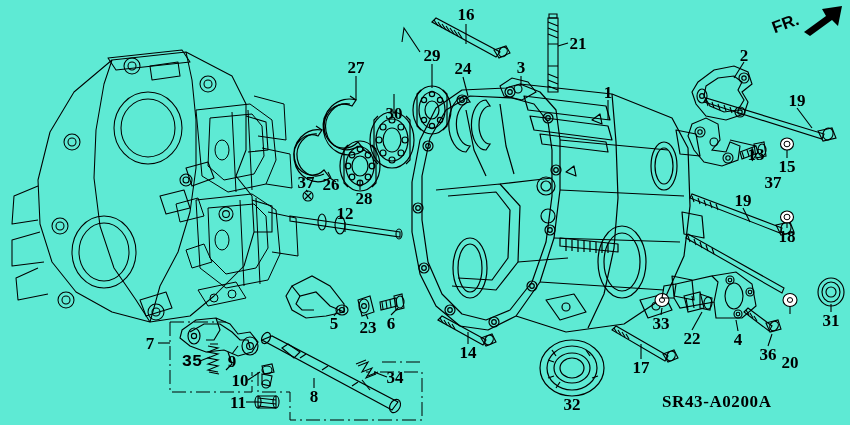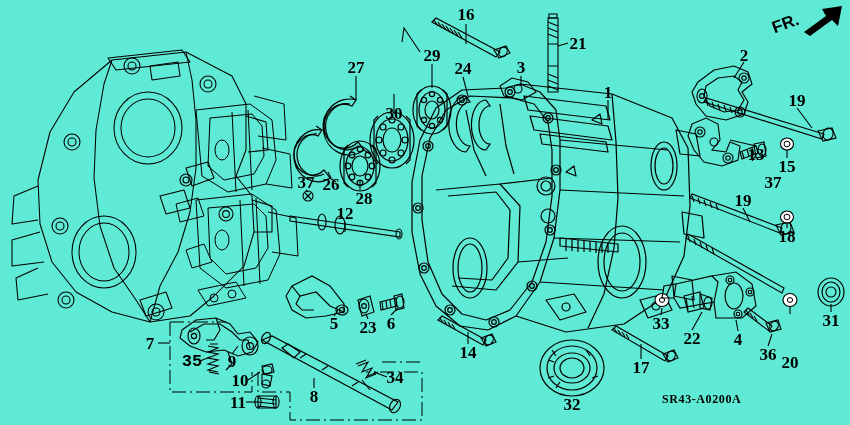--- a/index.html
+++ b/index.html
@@ -4,21 +4,21 @@
 <style>
   html,body{margin:0;padding:0;background:#fff;}
   body{width:850px;height:425px;overflow:hidden;
        font-family:"Liberation Serif",serif;color:#000;}
   #sheet{position:relative;width:850px;height:425px;background:#5eead4;}
   #art{position:absolute;left:0;top:0;width:850px;height:425px;}
   .cal{position:absolute;font-family:"Liberation Serif",serif;
        font-size:17px;font-weight:700;color:#000;line-height:1;
        white-space:nowrap;transform:translate(-50%,-50%);}
   #partno{position:absolute;left:662px;top:392px;font-family:"Liberation Serif",serif;
-          font-size:12px;font-weight:700;letter-spacing:.6px;white-space:nowrap;}
+          font-size:17px;font-weight:700;letter-spacing:.6px;white-space:nowrap;}
   #frlabel{position:absolute;left:772px;top:14px;font-family:"Liberation Sans",sans-serif;
            font-size:17px;font-weight:700;transform:rotate(-20deg);}
 </style>
 </head>
 <body>
 
 <div id="sheet">
 
   <svg id="art" viewBox="0 0 850 425">
     <defs>

